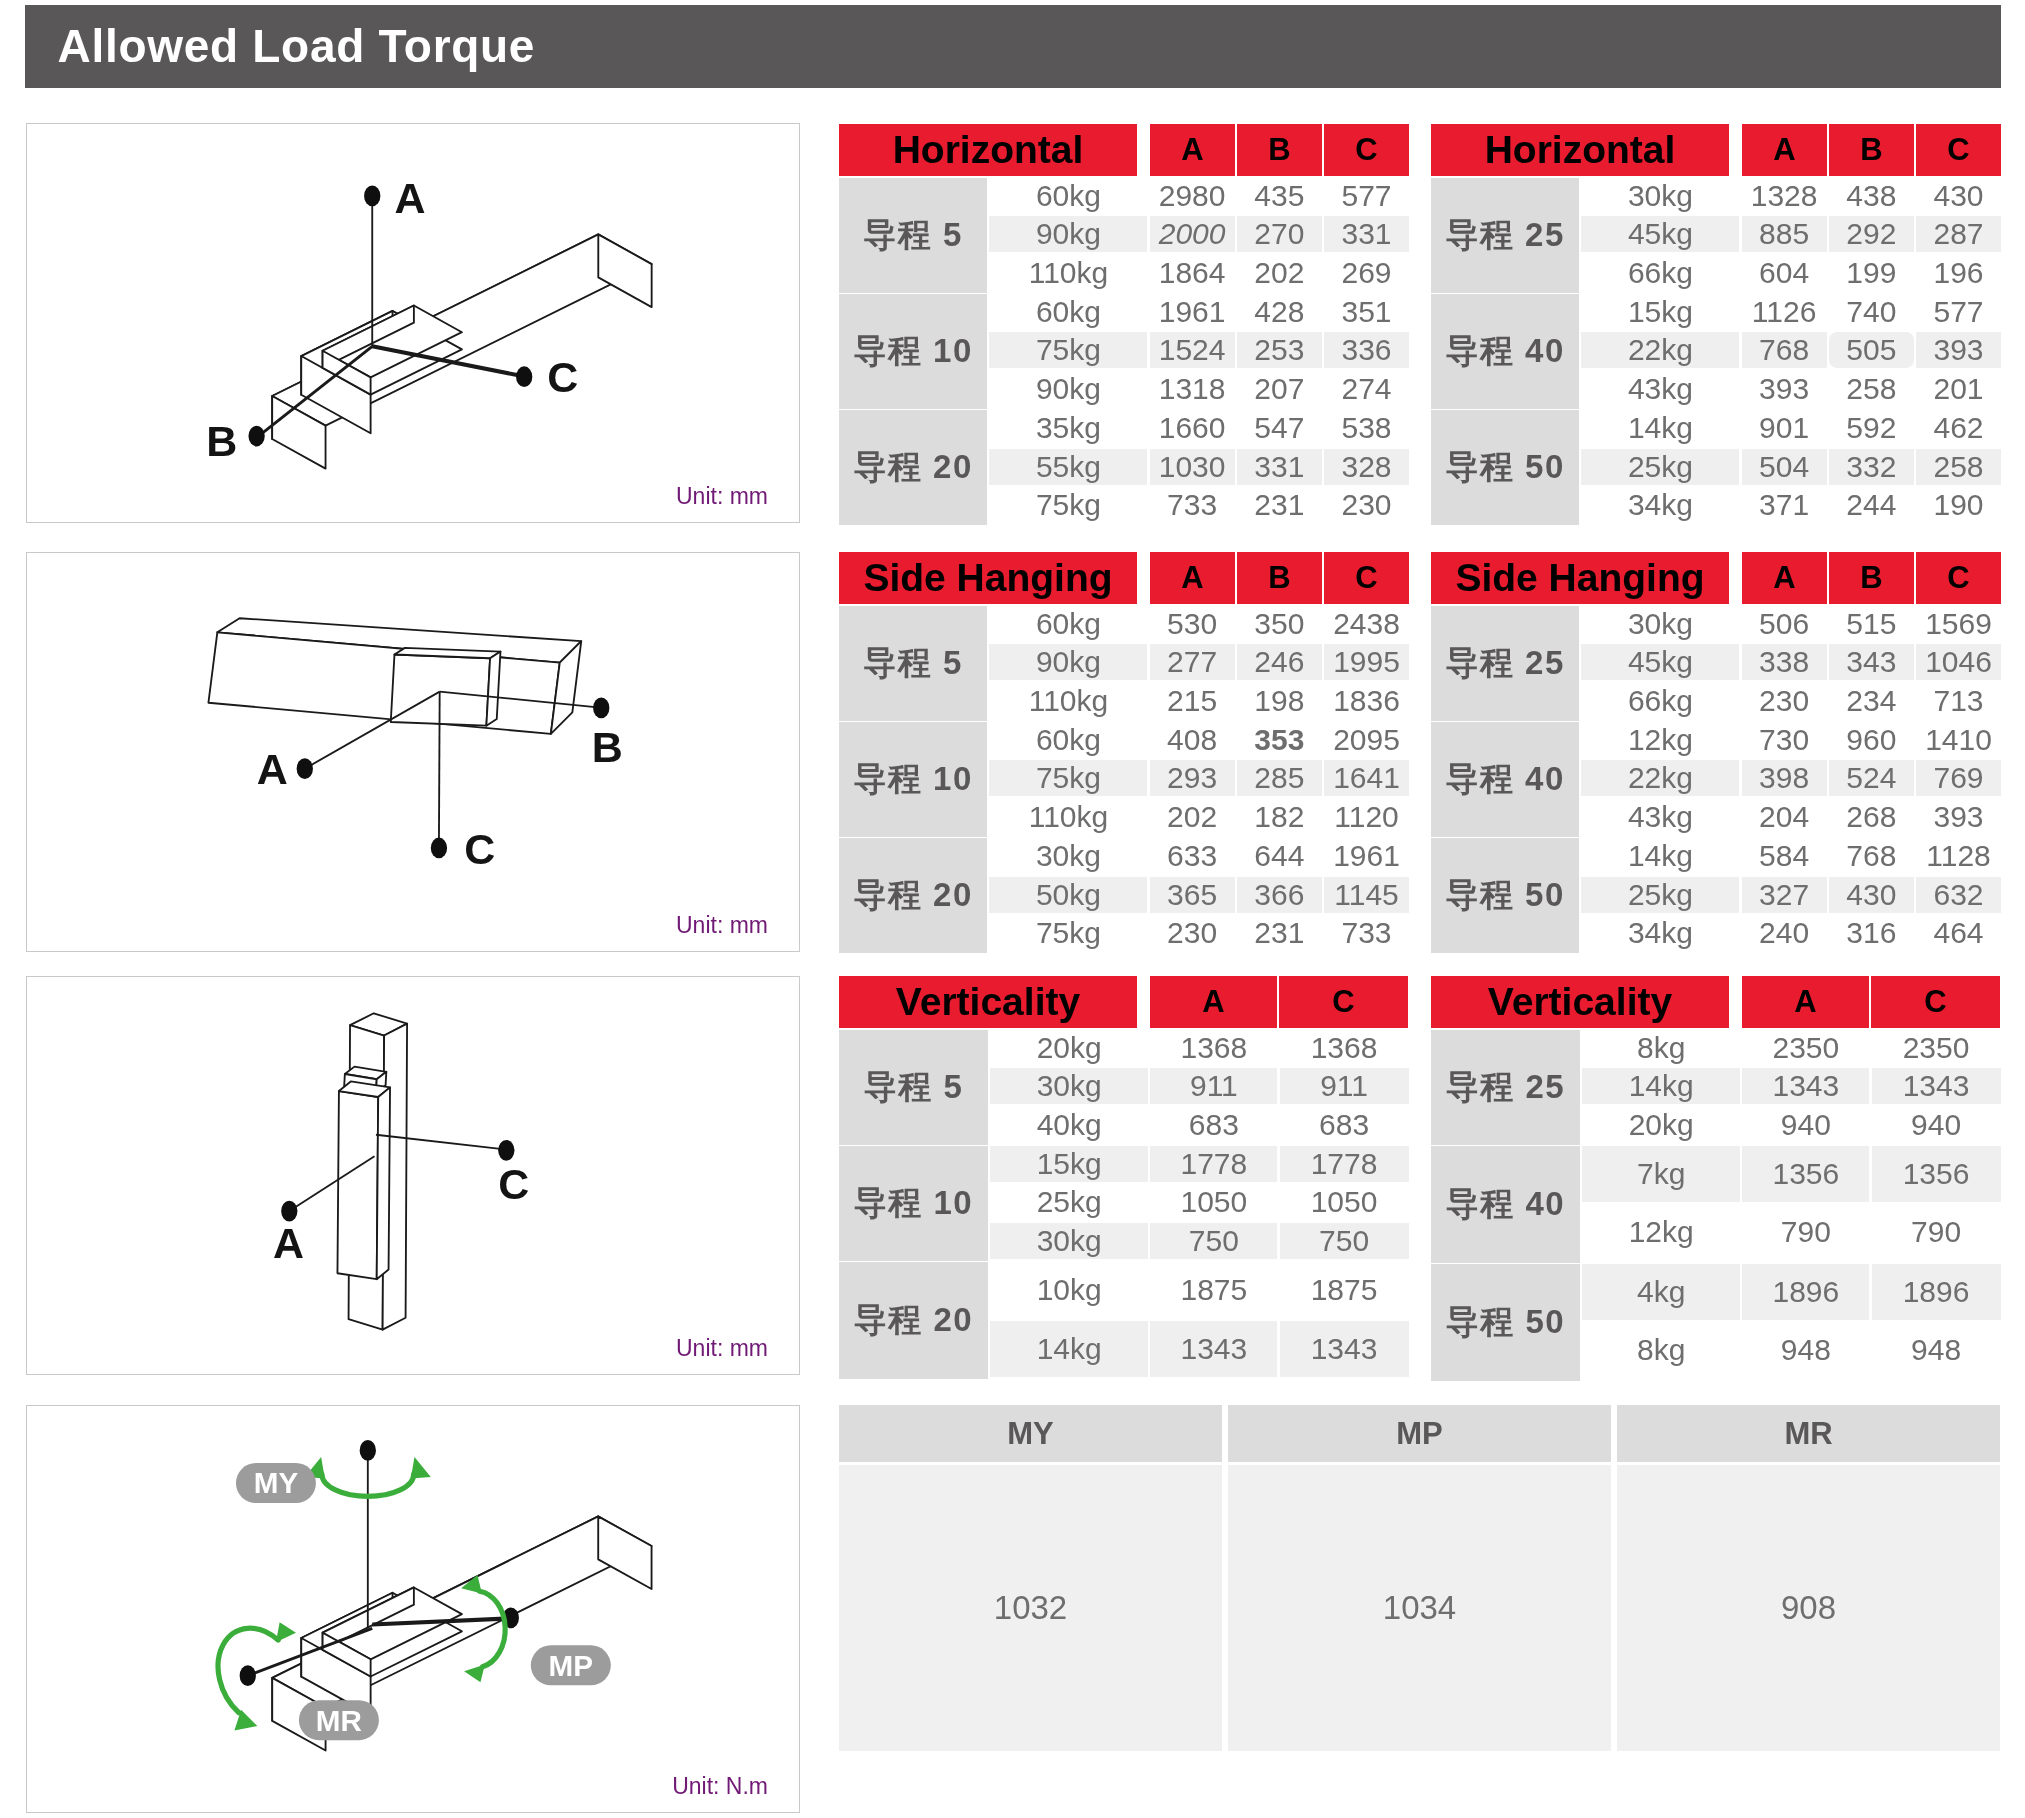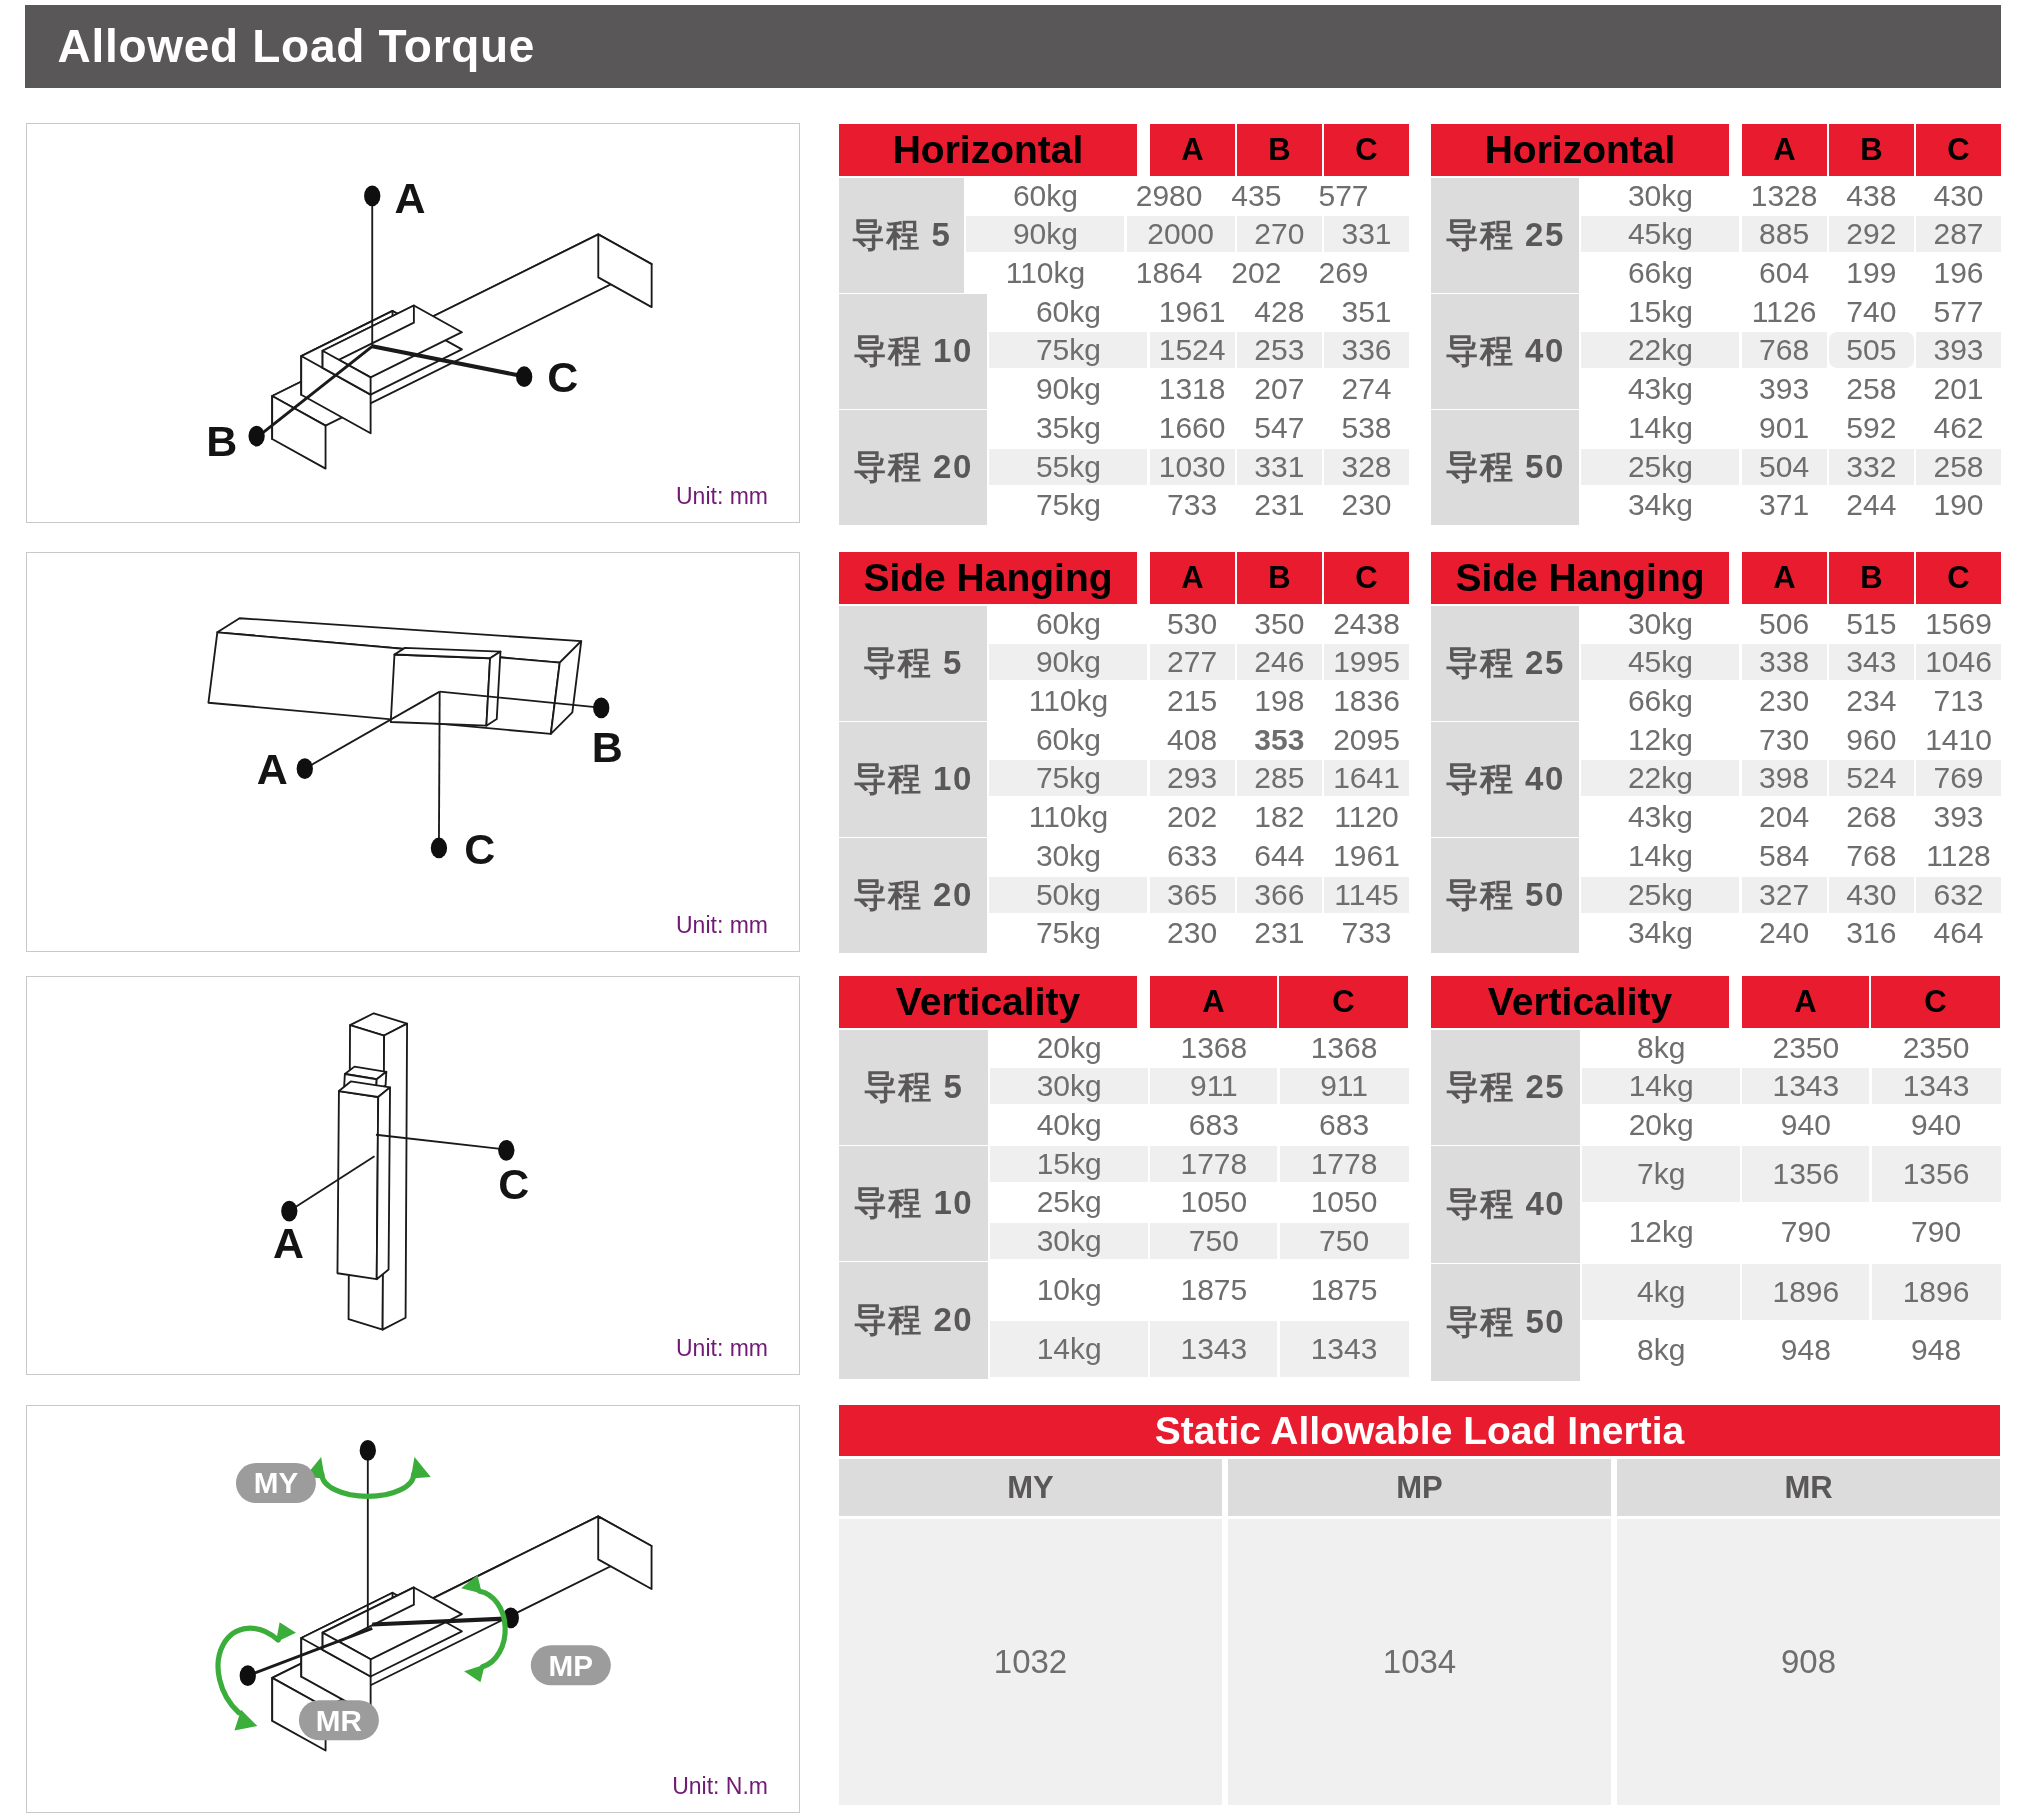--- a/index.html
+++ b/index.html
@@ -178,21 +178,21 @@
         <div class="glabel">导程 5</div>
         <div class="grows">
           <div class="trow">
             <div class="cell kg">60kg</div>
             <div class="cell" style="width: 85px;">2980</div>
             <div class="cell" style="width: 85px;">435</div>
             <div class="cell" style="width: 85px;">577</div>
           </div>
           <div class="trow alt">
             <div class="cell kg">90kg</div>
-            <div class="cell" style="width: 108px;">2000</div>
+            <div class="cell" style="width: 85px; font-style: italic;">2000</div>
             <div class="cell" style="width: 85px;">270</div>
             <div class="cell" style="width: 85px;">331</div>
           </div>
           <div class="trow">
             <div class="cell kg">110kg</div>
             <div class="cell" style="width: 85px;">1864</div>
             <div class="cell" style="width: 85px;">202</div>
             <div class="cell" style="width: 85px;">269</div>
           </div>
         </div>
@@ -589,21 +589,20 @@
           <div class="trow tall">
             <div class="cell kg">8kg</div>
             <div class="cell" style="width: 127px;">948</div>
             <div class="cell" style="width: 129px;">948</div>
           </div>
         </div>
       </div>
     </div>
 
   <div class="stable">
-    <div class="shead">Static Allowable Load Inertia</div>
     <div class="scols">
       <div class="scol">MY</div>
       <div class="scol">MP</div>
       <div class="scol">MR</div>
     </div>
     <div class="svals">
       <div class="sval">1032</div>
       <div class="sval">1034</div>
       <div class="sval">908</div>
     </div>

